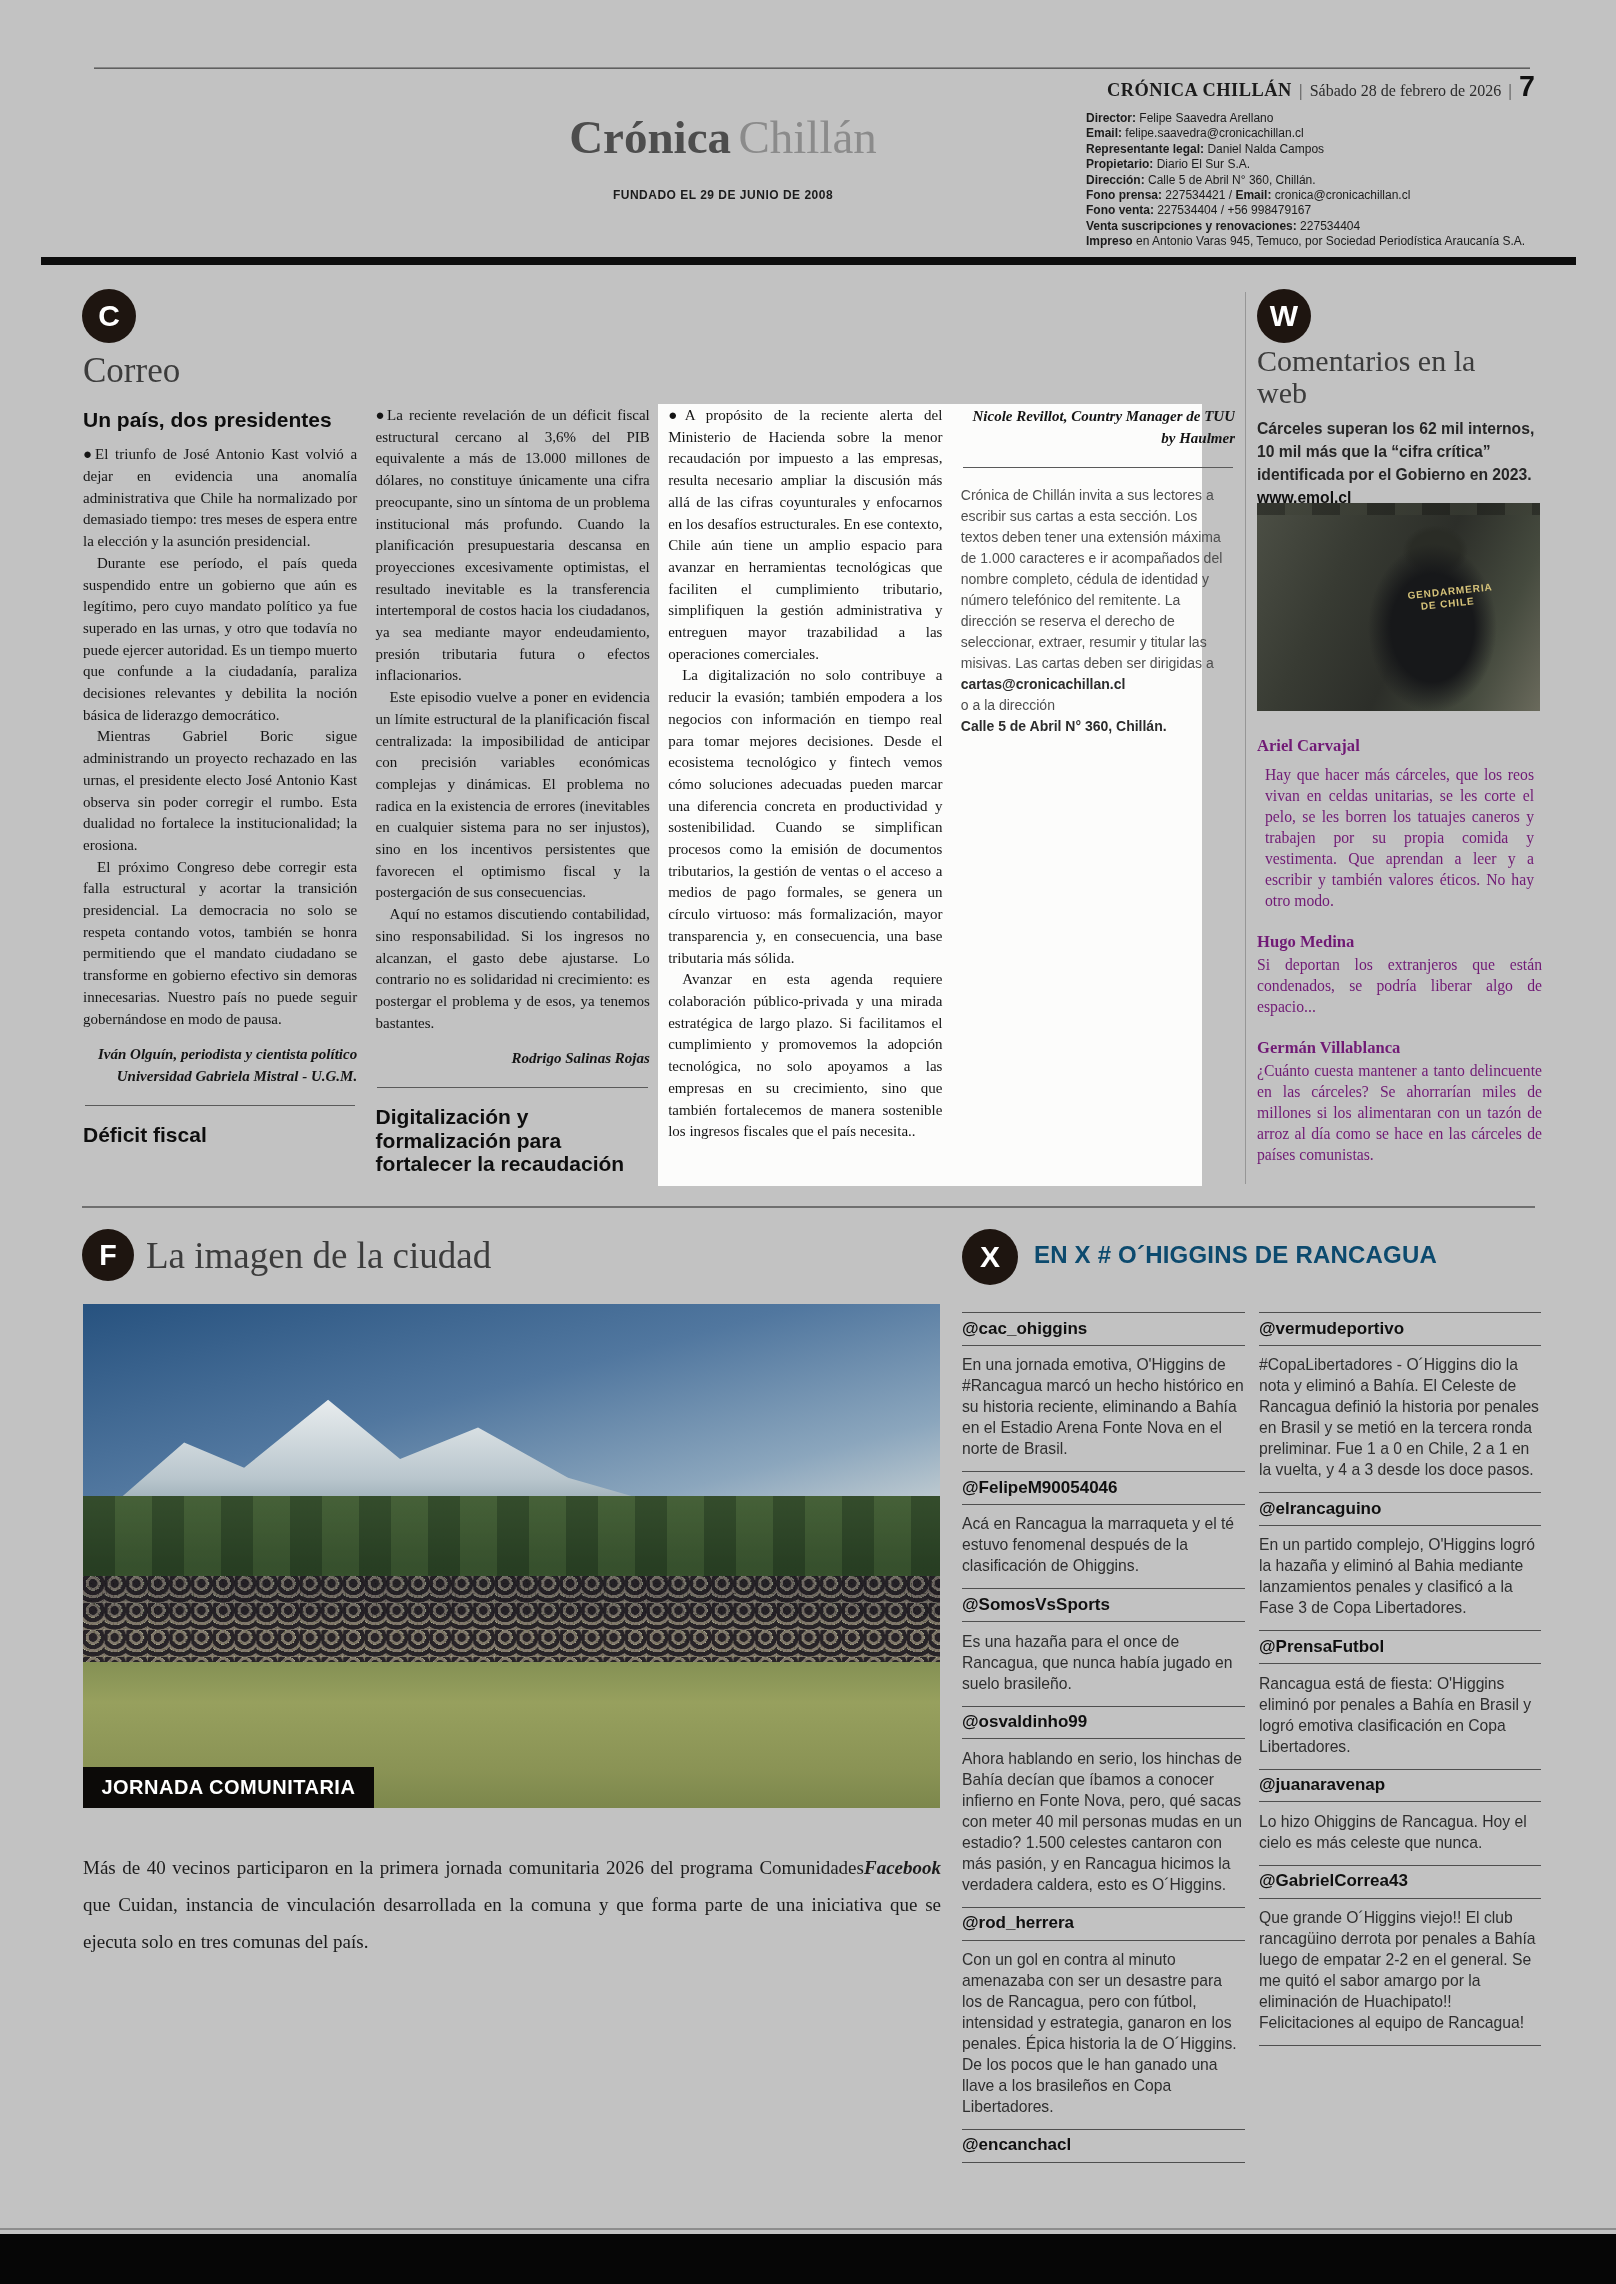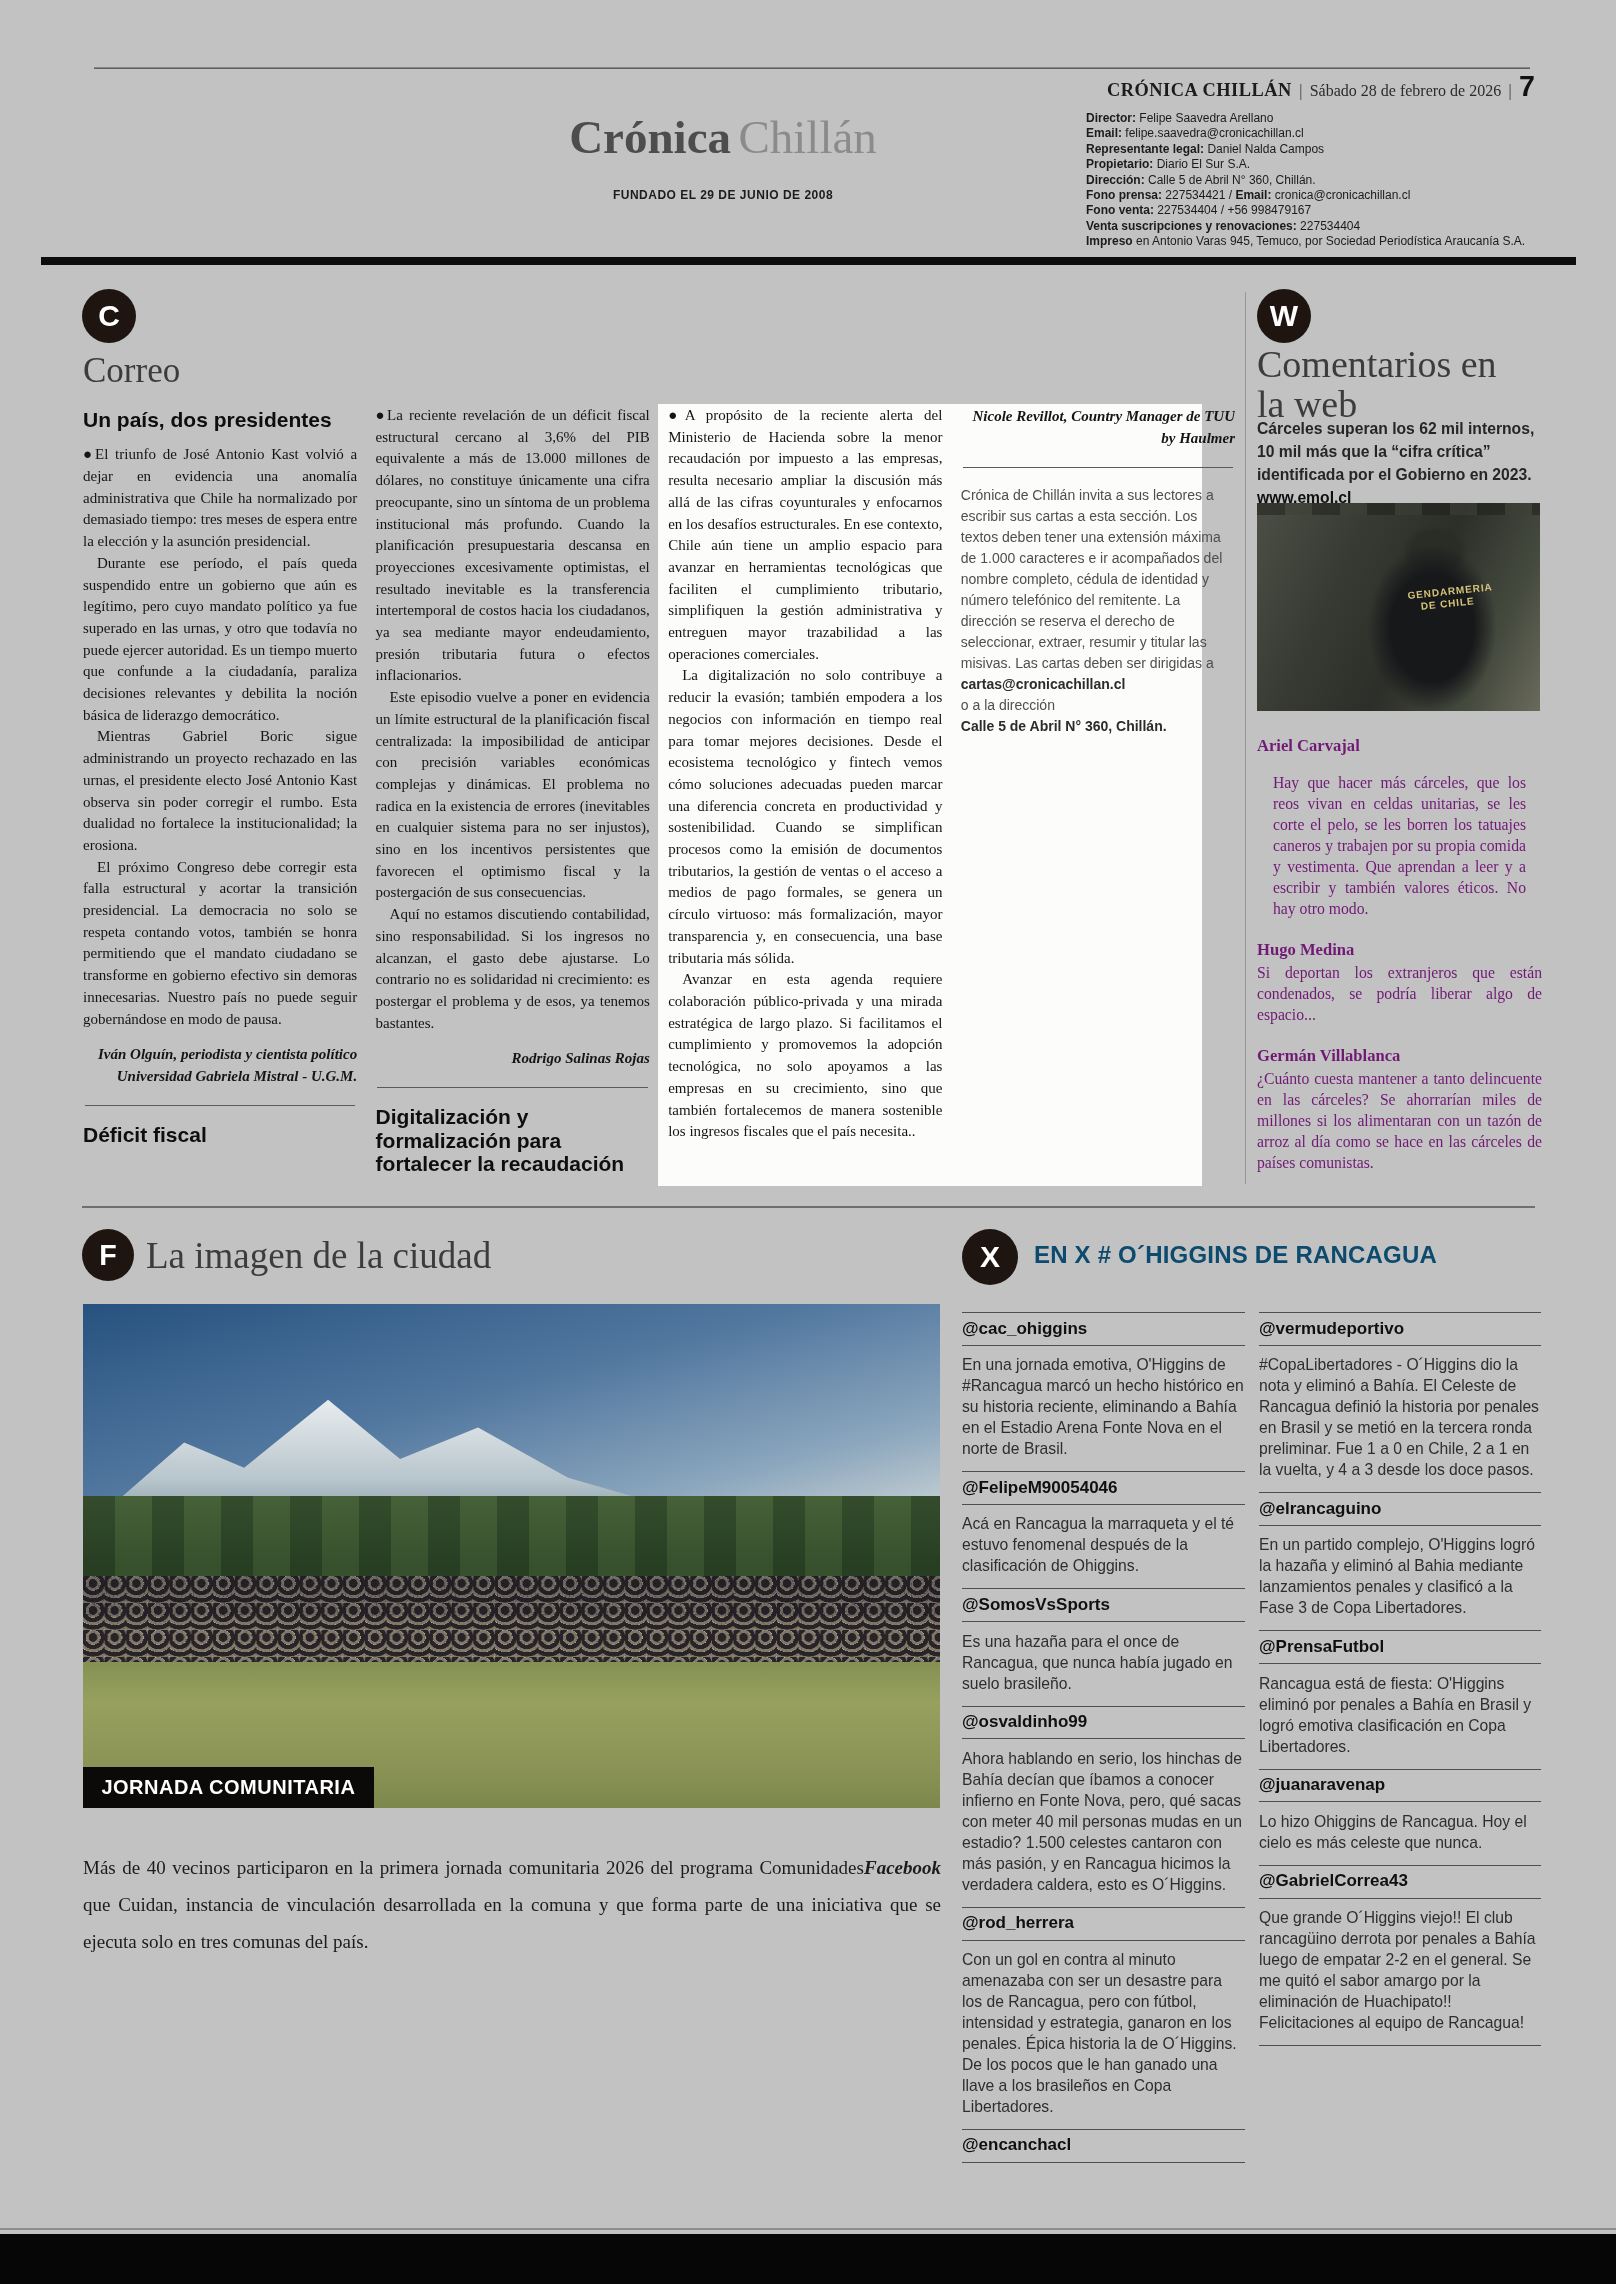--- a/index.html
+++ b/index.html
@@ -55,21 +55,21 @@
   #letters p{margin:0;}
   #letters p.cont{text-indent:14px;}
   #letters .sig{font-weight:700;font-style:italic;text-align:right;margin-top:13px;line-height:22px;}
   #letters .sep{border-top:1.8px solid #5a5a5a;margin:17.5px 1.8px;}
   .invitation{font:14px/21px "Liberation Sans",sans-serif;color:#4e4e4e;text-align:left;}
   .invitation .inv-strong{font-weight:700;color:#2c2c2c;}
 
   
   #side-rule{left:1245px;top:292px;width:1.4px;height:892px;background:#969696;}
   #w-icon{left:1257px;top:289px;}
-  #web-title{left:1257px;top:345px;width:249px;font-size:38px;line-height:1.05;}
+  #web-title{left:1257px;top:345px;width:249px;font-size:30px;line-height:1.05;}
   #web-intro{left:1257px;top:417px;width:284px;font:700 15.7px/23px "Liberation Sans",sans-serif;color:#262626;text-align:left;}
   #web-intro .link{font-weight:700;color:#0f0f0f;}
 
   #web-photo{left:1257px;top:503px;width:283px;height:208px;overflow:hidden;
     background:
       radial-gradient(ellipse 92px 120px at 62% 60%, #17181a 0 45%, transparent 70%),
       radial-gradient(ellipse 41px 32px at 63% 23%, #2a2c26 0 60%, transparent 80%),
       linear-gradient(115deg,#4c4f45 0%,#383b33 30%,#2c2e29 55%,#454a3e 80%,#6a6a5c 100%);}
   #web-photo .patch{position:absolute;right:54px;top:83px;transform:rotate(-6deg);
     color:#d6c37a;font:700 10px/12px "Liberation Sans",sans-serif;text-align:center;width:78px;letter-spacing:0.9px;}
@@ -200,21 +200,21 @@
   <span>Cárceles superan los 62 mil internos, 10 mil más que la “cifra crítica” identificada por el Gobierno en 2023.</span>
   <span class="link">www.emol.cl</span>
 </div>
 <div id="web-photo" class="abs">
   <div class="bars"></div>
   <div class="patch">GENDARMERIA DE CHILE</div>
 </div>
 <div id="web-comments" class="abs">
   <div class="comment">
     <div class="c-name">Ariel Carvajal</div>
-    <p style="margin:16px">Hay que hacer más cárceles, que los reos vivan en celdas unitarias, se les corte el pelo, se les borren los tatuajes caneros y trabajen por su propia comida y vestimenta. Que aprendan a leer y a escribir y también valores éticos. No hay otro modo.</p>
+    <p style="margin:8px">Hay que hacer más cárceles, que los reos vivan en celdas unitarias, se les corte el pelo, se les borren los tatuajes caneros y trabajen por su propia comida y vestimenta. Que aprendan a leer y a escribir y también valores éticos. No hay otro modo.</p>
   </div>
   <div class="comment">
     <div class="c-name">Hugo Medina</div>
     <p style="margin:0">Si deportan los extranjeros que están condenados, se podría liberar algo de espacio...</p>
   </div>
   <div class="comment">
     <div class="c-name">Germán Villablanca</div>
     <p style="margin:0">¿Cuánto cuesta mantener a tanto delincuente en las cárceles? Se ahorrarían miles de millones si los alimentaran con un tazón de arroz al día como se hace en las cárceles de países comunistas.</p>
   </div>
 </div>

